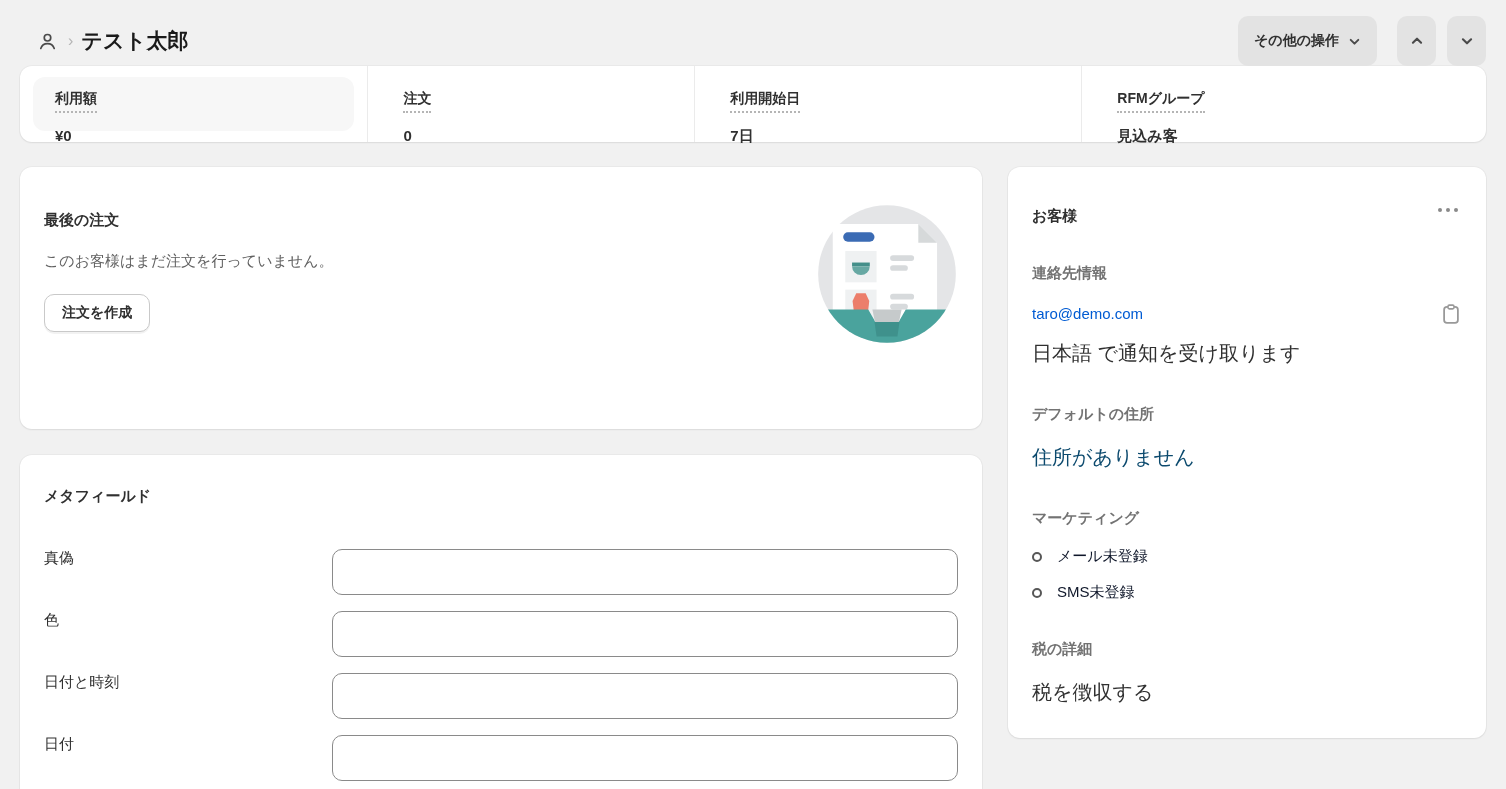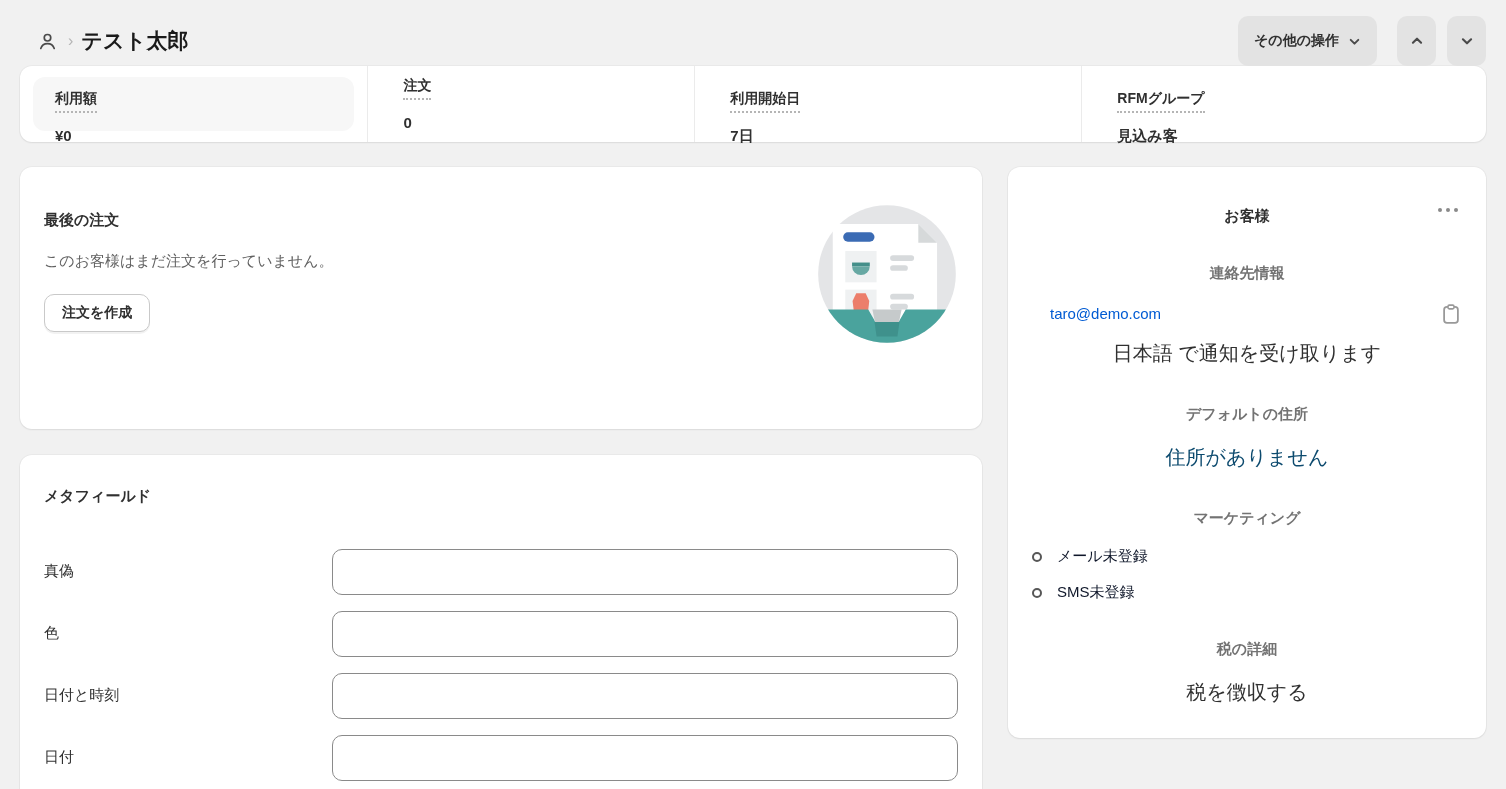--- a/index.html
+++ b/index.html
@@ -34,21 +34,21 @@
   .card {
     background:#fff; border-radius:12px;
     box-shadow:0 1px 2px rgba(26,26,26,.07), 0 0 0 1px rgba(0,0,0,.03);
   }
 
   
   .stats-card { margin:0 20px; height:76px; display:flex; }
   .stat-cell { padding:24px 35px; display:flex; flex-direction:column; gap:15px; }
   .stat-cell + .stat-cell { border-left:1px solid #ebebeb; }
   .stat-cell.c1 { width:23.7%; padding:11px 13px; }
-  .stat-cell.c2 { width:22.3%;justify-content:center; }
+  .stat-cell.c2 { width:22.3%; }
   .stat-cell.c3 { width:26.4%; }
   .stat-cell.c4 { width:27.6%; }
   .stat-highlight {
     background:#f7f7f7; border-radius:12px; width:100%; height:100%;
     padding:13px 22px; display:flex; flex-direction:column; gap:15px; cursor:pointer;
   }
   .stat-label {
     font-size:14px; font-weight:700; color:#303030; align-self:flex-start;
     padding-bottom:5px; border-bottom:2px dotted #b5b5b5; cursor:default; line-height:1.15;
   }
@@ -66,38 +66,38 @@
   .btn-secondary {
     margin-top:23px; background:#fff; border:1px solid #c9c9c9; border-radius:10px;
     box-shadow:0 2px 0 rgba(0,0,0,.05); height:38px; padding:0 17px;
     font-family:inherit; font-size:14px; font-weight:600; color:#303030; cursor:pointer;
   }
   .illustration { position:absolute; top:34px; right:22px; width:146px; height:146px; }
 
   
   .metafields { padding:31px 24px 24px; min-height:346px; }
   .metafields .card-heading { margin-bottom:43px; }
-  .mf-row { display:flex; align-items:center; margin-bottom:16px; }
+  .mf-row { display:flex; align-items:flex-start; margin-bottom:16px; }
   .mf-label { width:288px; font-size:15px; color:#303030; }
   .mf-input {
     flex:1; height:46px; background:#fff; border:1px solid #8a8a8a; border-radius:10px;
     font-family:inherit; font-size:15px; color:#303030; padding:0 14px; outline:none;
   }
 
   
-  .customer { position:relative; padding:39px 24px 28px; min-height:571px;text-align:center; }
+  .customer { position:relative; padding:39px 24px 28px; min-height:571px; }
   .dots-btn {
     position:absolute; top:30px; right:22px; width:32px; height:26px;
     background:transparent; border:none; border-radius:8px; cursor:pointer;
     display:flex; align-items:center; justify-content:center; gap:4px;
   }
   .dots-btn i { width:4px; height:4px; border-radius:50%; background:#8a8a8a; }
   .cust-section { margin-top:37px; }
   .cust-subhead { font-size:15px; font-weight:700; color:#737373; margin-bottom:20px; line-height:1.3; }
-  .email-row { display:flex; align-items:center; justify-content:space-between; margin-bottom:14px;margin-left:18px; }
+  .email-row { display:flex; align-items:center; justify-content:space-between; margin-bottom:14px; }
   .email-link { font-size:15px; color:#005bd3; text-decoration:none; line-height:1.35; }
   .copy-btn { background:transparent; border:none; cursor:pointer; display:flex; padding:2px; }
   .cust-text { font-size:20px; color:#303030; line-height:1.35; }
   .cust-text.muted { color:#0c4a6e; }
   .mkt-item { display:flex; align-items:center; gap:15px; margin-bottom:17px; }
   .mkt-bullet { width:10px; height:10px; border:2px solid #575757; border-radius:50%; flex:none; }
   .mkt-label { font-size:15px; color:#0f172a; }
 </style>
 </head>
 <body>

